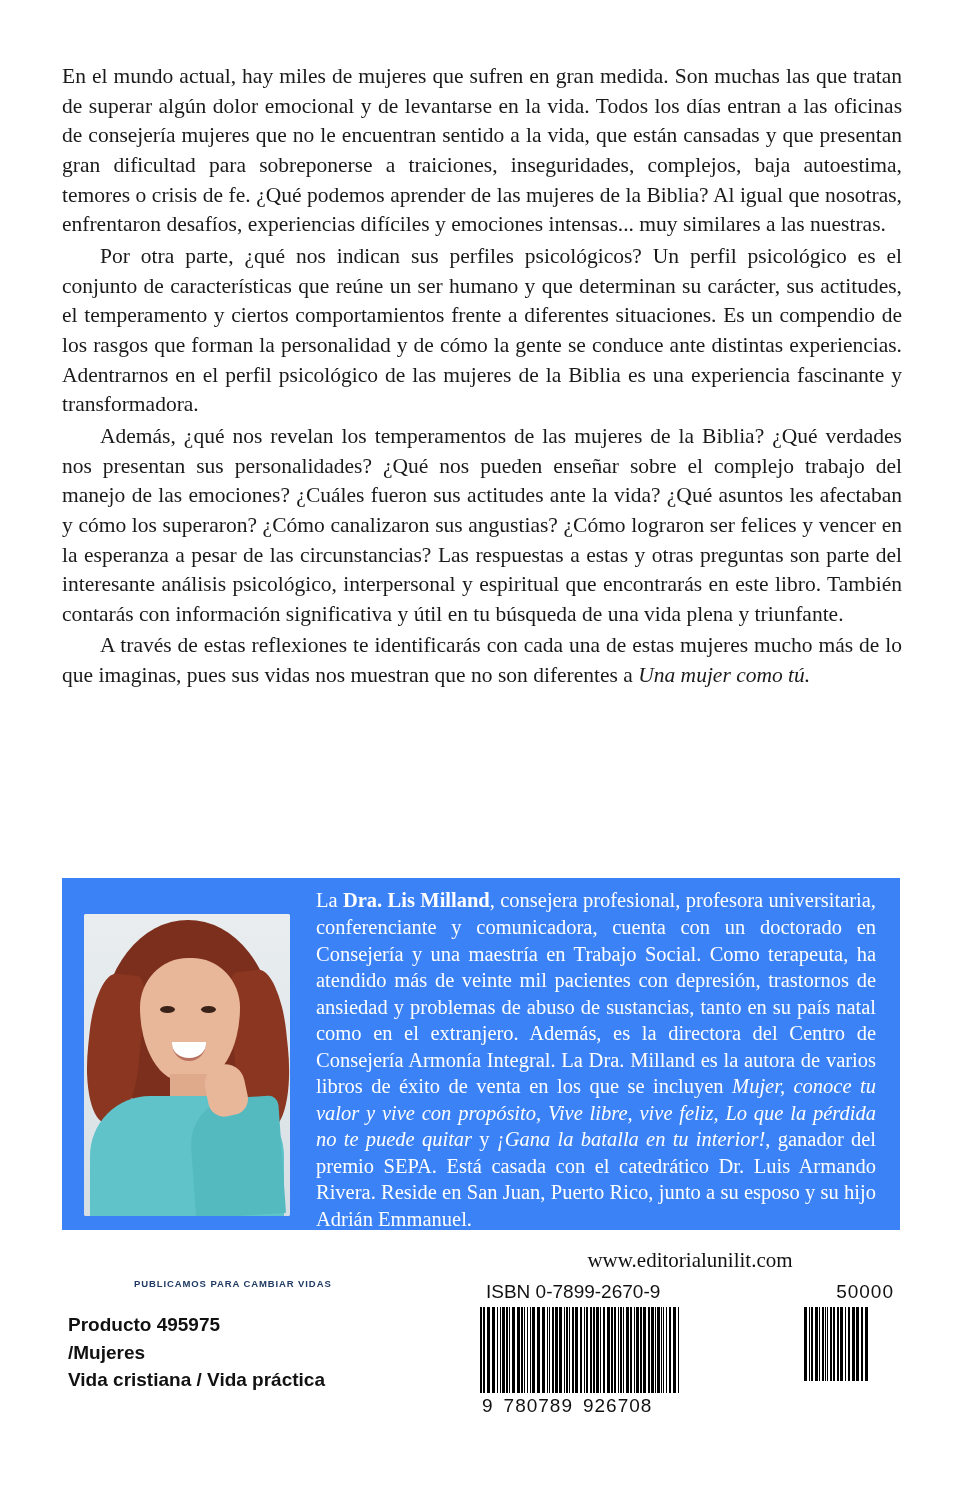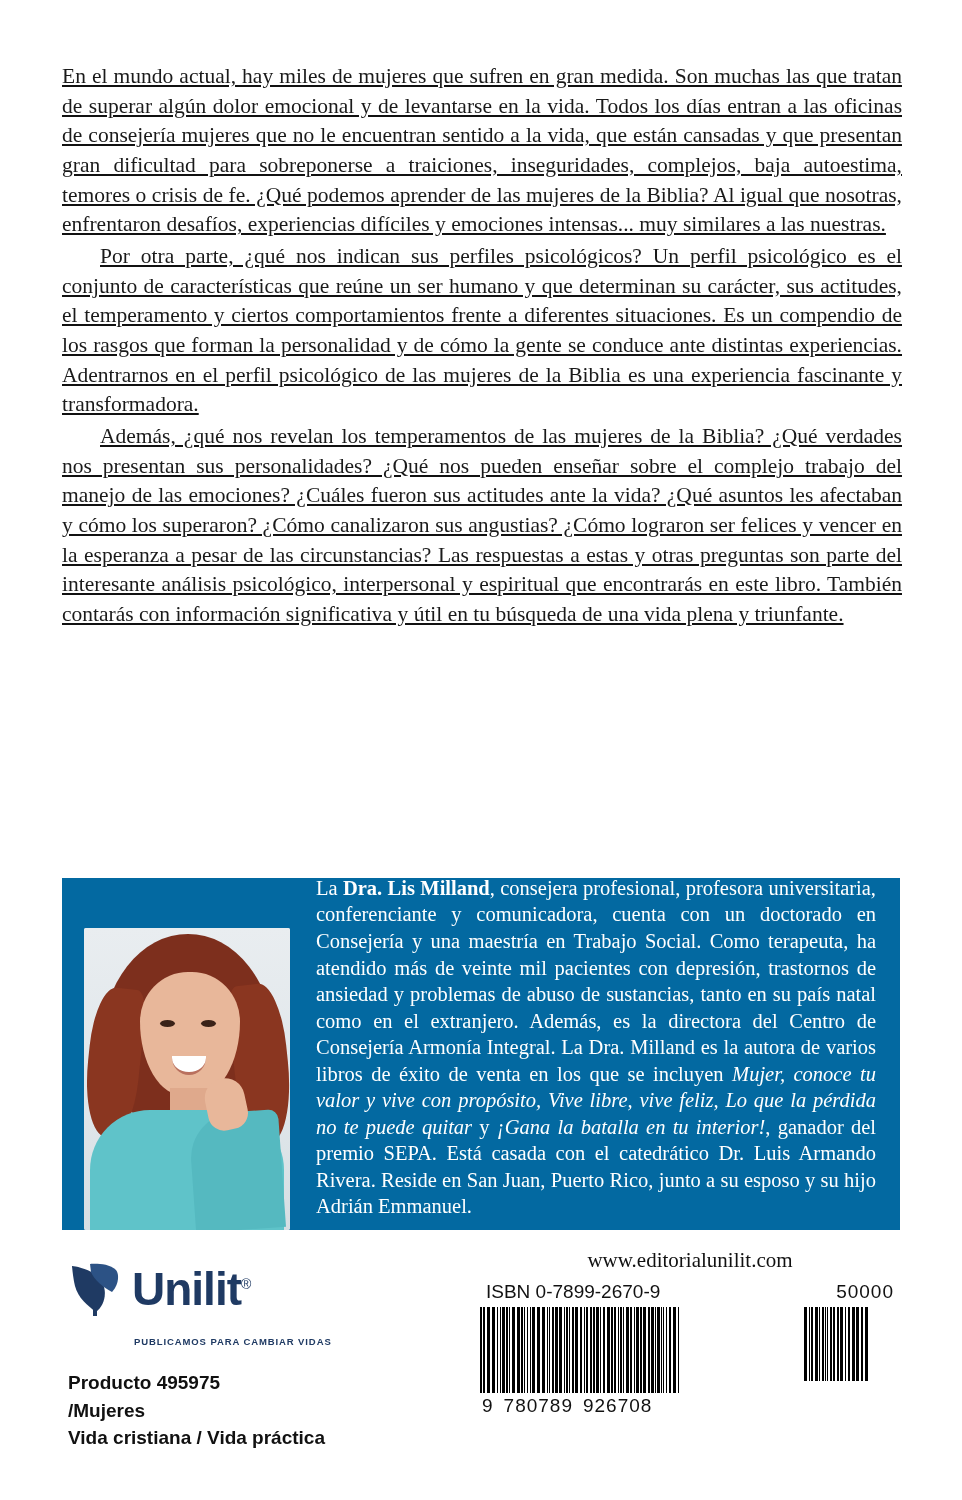--- a/index.html
+++ b/index.html
@@ -32,21 +32,20 @@
     color: #1a1a1a;
     padding: 48px 72px 6px 72px;
     letter-spacing: -0.3px;
   }
   .headline .l1 { display: block; }
   .headline .l2 { display: block; }
 
   
   .body-copy {
     padding: 8px 60px 0 62px;
-    text-decoration: underline;
   }
   .body-copy p {
     margin: 0 0 0 0;
     font-size: 21.5px;
     line-height: 1.38;
     text-align: justify;
     text-justify: inter-word;
     color: #1a1a1a;
     hyphens: none;
   }
@@ -56,23 +55,23 @@
   }
   .body-copy p .ital { font-style: italic; }
 
   
   .author-band {
     position: absolute;
     left: 62px;
     right: 62px;
     top: 878px;
     height: 352px;
-    background: #0369a1;
-    display: flex;
-    align-items: flex-end;
+    background: #3b82f6;
+    display: flex;
+    align-items: center;
     padding: 0;
     box-sizing: border-box;
   }
   .author-photo-wrap {
     width: 206px;
     min-width: 206px;
     padding: 22px 0 0 22px;
     box-sizing: content-box;
   }
   .author-photo {
@@ -230,20 +229,21 @@
 
 <div class="page">
 
   <div class="headline">
   </div>
 
   <div class="body-copy">
     <p>En el mundo actual, hay miles de mujeres que sufren en gran medida. Son muchas las que tratan de superar algún dolor emocional y de levantarse en la vida. Todos los días entran a las oficinas de consejería mujeres que no le encuentran sentido a la vida, que están cansadas y que presentan gran dificultad para sobreponerse a traiciones, inseguridades, complejos, baja autoestima, temores o crisis de fe. ¿Qué podemos aprender de las mujeres de la Biblia? Al igual que nosotras, enfrentaron desafíos, experiencias difíciles y emociones intensas... muy similares a las nuestras.</p>
     <p>Por otra parte, ¿qué nos indican sus perfiles psicológicos? Un perfil psicológico es el conjunto de características que reúne un ser humano y que determinan su carácter, sus actitudes, el temperamento y ciertos comportamientos frente a diferentes situaciones. Es un compendio de los rasgos que forman la personalidad y de cómo la gente se conduce ante distintas experiencias. Adentrarnos en el perfil psicológico de las mujeres de la Biblia es una experiencia fascinante y transformadora.</p>
     <p>Además, ¿qué nos revelan los temperamentos de las mujeres de la Biblia? ¿Qué verdades nos presentan sus personalidades? ¿Qué nos pueden enseñar sobre el complejo trabajo del manejo de las emociones? ¿Cuáles fueron sus actitudes ante la vida? ¿Qué asuntos les afectaban y cómo los superaron? ¿Cómo canalizaron sus angustias? ¿Cómo lograron ser felices y vencer en la esperanza a pesar de las circunstancias? Las respuestas a estas y otras preguntas son parte del interesante análisis psicológico, interpersonal y espiritual que encontrarás en este libro. También contarás con información significativa y útil en tu búsqueda de una vida plena y triunfante.</p>
+    <p><span>A través de estas reflexiones te identificarás con cada una de estas mujeres mucho más de lo que imaginas, pues sus vidas nos muestran que no son diferentes a </span><span class="ital">Una mujer como tú.</span></p>
   </div>
 
   <div class="author-band">
     <div class="author-photo-wrap">
       <div class="author-photo">
         <div class="ph-bg"></div>
         <div class="ph-hair"></div>
         <div class="ph-hair2"></div>
         <div class="ph-hair3"></div>
         <div class="ph-face"></div>
@@ -255,30 +255,20 @@
         <div class="ph-arm"></div>
         <div class="ph-hand"></div>
       </div>
     </div>
     <div class="author-text"><span>La </span><b>Dra. Lis Milland</b><span>, consejera profesional, profesora universitaria, conferenciante y comunicadora, cuenta con un doctorado en Consejería y una maestría en Trabajo Social. Como terapeuta, ha atendido más de veinte mil pacientes con depresión, trastornos de ansiedad y problemas de abuso de sustancias, tanto en su país natal como en el extranjero. Además, es la directora del Centro de Consejería Armonía Integral.  La Dra. Milland es la autora de varios libros de éxito de venta en los que se incluyen </span><i>Mujer, conoce tu valor y vive con propósito, Vive libre, vive feliz, Lo que la pérdida no te puede quitar</i><span> y </span><i>¡Gana la batalla en tu interior!</i><span>, ganador del premio SEPA. Está casada con el catedrático Dr. Luis Armando Rivera. Reside en San Juan, Puerto Rico, junto a su esposo y su hijo Adrián Emmanuel.</span></div>
   </div>
 
   <div class="footer">
 
     <div class="logo-block">
-      <div class="logo-row">
-        <div class="logo-mark">
-          <svg width="54" height="58" viewBox="0 0 54 58" xmlns="http://www.w3.org/2000/svg">
-            <path d="M4 6 C4 6 26 8 34 22 C40 33 36 46 28 52 C20 46 10 38 7 26 C5 18 4 6 4 6 Z" fill="#1f3a63"></path>
-            <path d="M22 4 C22 4 40 2 48 10 C52 15 50 26 44 32 C36 28 26 20 23 12 Z" fill="#2c5285"></path>
-            <rect x="25" y="30" width="4" height="26" fill="#1f3a63"></rect>
-          </svg>
-        </div>
-        <div class="logo-word"><span>Unilit</span><sup>®</sup></div>
-      </div>
       <div class="logo-tag">PUBLICAMOS PARA CAMBIAR VIDAS</div>
       <div class="product-lines">
         <div>Producto 495975</div>
         <div>/Mujeres</div>
         <div>Vida cristiana / Vida práctica</div>
       </div>
     </div>
 
     <div class="right-block">
       <div class="website">www.editorialunilit.com</div>

